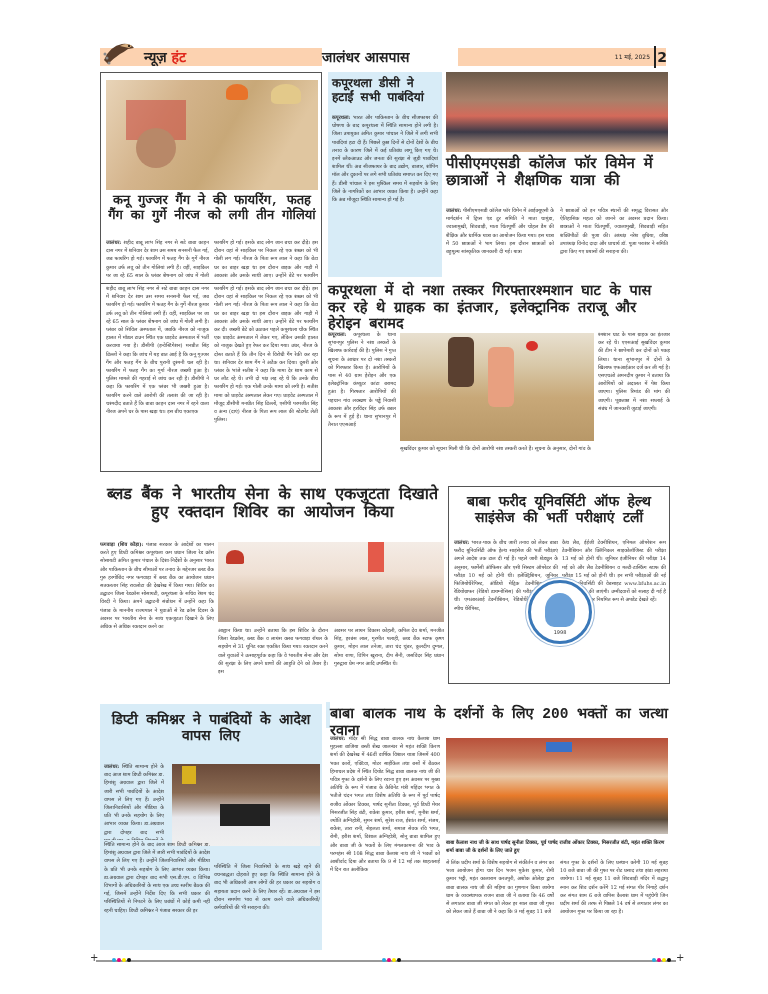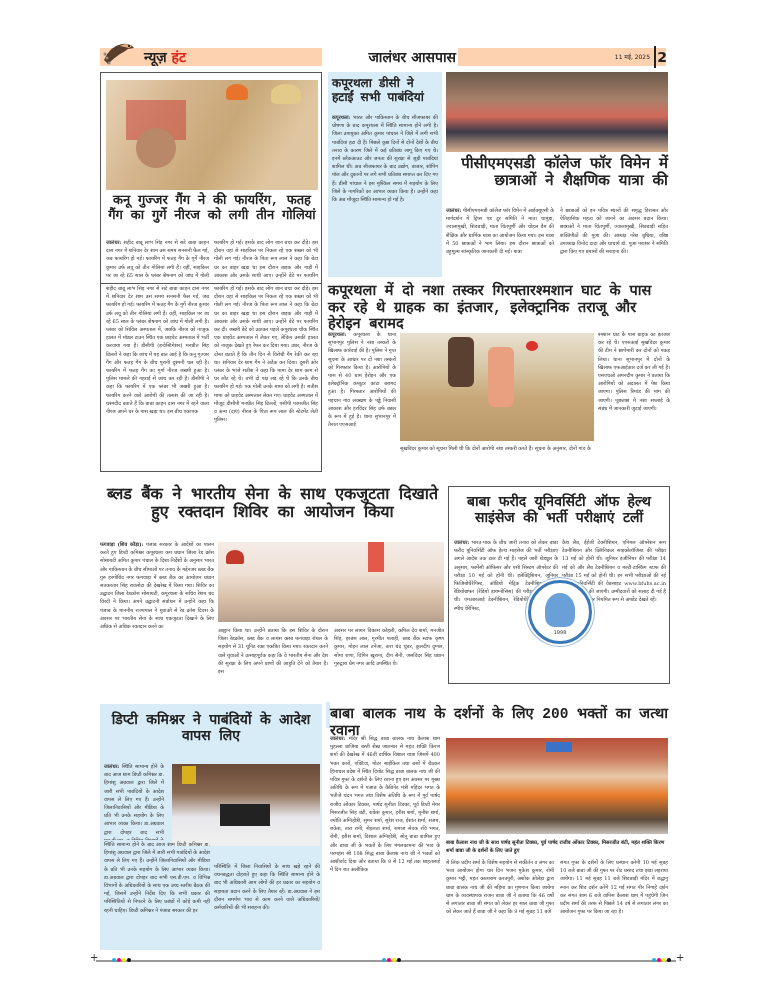--- a/index.html
+++ b/index.html
@@ -5,21 +5,21 @@
   *{box-sizing:border-box;margin:0;padding:0;}
   html,body{width:768px;height:994px;background:#fff;overflow:hidden;}
   body{font-family:"DejaVu Sans",sans-serif;color:#222;position:relative;}
   .abs{position:absolute;}
   .masthead-left{left:100px;top:48px;width:222px;height:18px;background:#fcd2b0;}
   .masthead-right{left:458px;top:48px;width:208px;height:18px;background:#fcd2b0;}
   .logo-bird{left:100px;top:40px;width:36px;height:28px;}
   .logo-text{left:144px;top:48px;font-weight:bold;font-size:14px;line-height:18px;}
   .logo-text .news{color:#222;}
   .logo-text .hunt{color:#e0261b;}
-  .section-title{left:322px;top:48px;width:134px;text-align:right;font-weight:bold;font-size:14px;line-height:18px;color:#222;}
+  .section-title{left:322px;top:48px;width:134px;text-align:left;font-weight:bold;font-size:14px;line-height:18px;color:#222;}
   .date{left:460px;top:48px;width:190px;text-align:right;font-size:6px;line-height:18px;}
   .page-no{left:654px;top:46px;width:14px;height:22px;border-left:2px solid #222;font-weight:bold;font-size:14px;text-align:center;line-height:22px;}
   .headline{font-weight:bold;color:#222;line-height:1.15;font-family:Liberation Mono, monospace;}
   .body-text{font-size:5px;line-height:8.2px;color:#333;text-align:justify;font-family:"DejaVu Serif",serif;}
   .body-text b{font-weight:bold;}
   .photo{background:linear-gradient(135deg,#8b6a4e,#c9a67f 40%,#7d5d42 70%,#b99470);}
   .boxed{border:1px solid #555;}
   .bluebox{background:#d8ecf7;}
   .col{position:absolute;}
   .caption{font-size:5px;line-height:8px;font-weight:bold;color:#222;font-family:"DejaVu Sans",sans-serif;}
@@ -62,21 +62,21 @@
 
 <div class="abs boxed" style="left:100px;top:284px;width:222px;height:188px;border-top:none;"></div>
 <div class="col body-text" style="left:106px;top:284px;width:103px;height:184px;overflow:hidden;text-indent:0;">शहीद बाबू लाभ सिंह नगर से सटे बाबा काहन दास नगर में शनिवार देर शाम उस समय सनसनी फैल गई, जब फायरिंग हो गई। फायरिंग में फतह गैंग के गुर्गे नीरज कुमार उर्फ लवू को तीन गोलियां लगी हैं। वहीं, साइकिल पर जा रहे 65 साल के प्लंबर शेषनाग को जांघ में गोली लगी है। प्लंबर को सिविल अस्पताल में, जबकि नीरज को नाजुक हालत में मॉडल टाउन स्थित एक प्राइवेट अस्पताल में भर्ती करवाया गया है। डीसीपी (इन्वेस्टिगेशन) मनप्रीत सिंह ढिल्लों ने कहा कि जांच में यह बात आई है कि कनू गुज्जर गैंग और फतह गैंग के बीच पुरानी दुश्मनी चल रही है। फायरिंग में फतह गैंग का गुर्गा नीरज जख्मी हुआ है। पुलिस मामले की गहराई से जांच कर रही है। डीसीपी ने कहा कि फायरिंग में एक प्लंबर भी जख्मी हुआ है। फायरिंग करने वाले आरोपी की तलाश की जा रही है। चश्मदीद बताते हैं कि बाबा काहन दास नगर में रहने वाला नीरज अपने घर के पास खड़ा था। इस बीच एकाएक</div>
 <div class="col body-text" style="left:214px;top:284px;width:104px;height:184px;overflow:hidden;">फायरिंग हो गई। इसके बाद लोग जान बचा कर दौड़े। इस दौरान वहां से साइकिल पर निकल रहे एक शख्स को भी गोली लग गई। नीरज के पिता रूप लाल ने कहा कि बेटा घर का बाहर खड़ा था इस दौरान बाइक और गाड़ी में आकाश और उसके साथी आए। उन्होंने बेटे पर फायरिंग कर दी। जख्मी बेटे को उठाकर पहले कपूरथला चौक स्थित एक प्राइवेट अस्पताल में लेकर गए, लेकिन उसकी हालत को नाजुक देखते हुए रेफर कर दिया गया। उधर, नीरज के दोस्त बताते हैं कि तीन दिन से विरोधी गैंग रेकी कर रहा था। शनिवार देर शाम गैंग ने अटैक कर दिया। दूसरी ओर प्लंबर के भांजे सतीश ने कहा कि मामा देर शाम काम से घर लौट रहे थे। तभी दो पक्ष लड़ रहे थे कि उनके बीच फायरिंग हो गई। एक गोली उनके मामा को लगी है। सतीश मामा को प्राइवेट अस्पताल लेकर गए। प्राइवेट अस्पताल में मौजूद डीसीपी मनप्रीत सिंह ढिल्लों, एसीपी परमजीत सिंह व अन्य (दाएं) नीरज के पिता रूप लाल की स्टेटमेंट लेती पुलिस।</div>
 
 <div class="abs bluebox" style="left:328px;top:72px;width:114px;height:205px;"></div>
 <div class="abs headline" style="left:332px;top:78px;width:106px;font-size:12px;">कपूरथला डीसी ने हटाईं सभी पाबंदियां</div>
 <div class="col body-text" style="left:332px;top:113px;width:106px;height:160px;overflow:hidden;"><b>कपूरथला:</b> <span>भारत और पाकिस्तान के बीच सीजफायर की घोषणा के बाद कपूरथला में स्थिति सामान्य होने लगी है। जिला उपायुक्त अमित कुमार पांचाल ने जिले में लगी सभी पाबंदियां हटा दी हैं। पिछले कुछ दिनों से दोनों देशों के बीच तनाव के कारण जिले में कई प्रतिबंध लागू किए गए थे। इनमें ब्लैकआउट और जनता की सुरक्षा से जुड़ी पाबंदियां शामिल थीं। अब सीजफायर के बाद उद्योग, बाजार, शॉपिंग मॉल और दुकानों पर लगे सभी प्रतिबंध समाप्त कर दिए गए हैं। डीसी पांचाल ने इस मुश्किल समय में सहयोग के लिए जिले के नागरिकों का आभार व्यक्त किया है। उन्होंने कहा कि अब मौजूदा स्थिति सामान्य हो गई है।</span></div>
 
 <div class="abs photo" style="left:446px;top:72px;width:222px;height:80px;background:linear-gradient(180deg,#6b5a4a 0%,#a8806a 35%,#d46a5a 55%,#3c3a48 75%,#d8b090 100%);"></div>
-<div class="abs headline" style="left:446px;top:156px;width:222px;font-size:15px;text-align:right;">पीसीएमएसडी कॉलेज फॉर विमेन में छात्राओं ने शैक्षणिक यात्रा की</div>
+<div class="abs headline" style="left:446px;top:156px;width:222px;font-size:15px;text-align:left;">पीसीएमएसडी कॉलेज फॉर विमेन में छात्राओं ने शैक्षणिक यात्रा की</div>
 <div class="col body-text" style="left:446px;top:206px;width:108px;height:70px;overflow:hidden;"><b>जालंधर:</b> <span>पीसीएमएसडी कॉलेज फॉर विमेन में आईक्यूएसी के मार्गदर्शन में ट्रिप्स एंड टूर समिति ने माता चामुंडा, ज्वालामुखी, शिवबाड़ी, माता चिंतपूर्णी और चोहल डैम की शैक्षिक और धार्मिक यात्रा का आयोजन किया गया। इस यात्रा में 50 छात्राओं ने भाग लिया। इस दौरान छात्राओं को बहुमूल्य सांस्कृतिक जानकारी दी गई। यात्रा</span></div>
 <div class="col body-text" style="left:560px;top:206px;width:108px;height:70px;overflow:hidden;">ने छात्राओं को इन पवित्र स्थानों की समृद्ध विरासत और ऐतिहासिक महत्व को जानने का अवसर प्रदान किया। छात्राओं ने माता चिंतपूर्णी, ज्वालामुखी, शिवबाड़ी सहित शक्तिपीठों की पूजा की। अध्यक्ष नरेश बुधिया, वरिष्ठ उपाध्यक्ष विनोद दादा और प्राचार्य डॉ. पूजा पराशर ने समिति द्वारा किए गए प्रयासों की सराहना की।</div>
 
 <div class="abs headline" style="left:328px;top:283px;width:342px;font-size:14.5px;">कपूरथला में दो नशा तस्कर गिरफ्तारश्मशान घाट के पास कर रहे थे ग्राहक का इंतजार, इलेक्ट्रानिक तराजू और हेरोइन बरामद</div>
 <div class="col body-text" style="left:328px;top:330px;width:68px;height:140px;overflow:hidden;"><b>कपूरथला:</b> <span>कपूरथला के थाना सुभानपुर पुलिस ने नशा तस्करों के खिलाफ कार्रवाई की है। पुलिस ने गुप्त सूचना के आधार पर दो नशा तस्करों को गिरफ्तार किया है। आरोपियों के पास से 40 ग्राम हेरोइन और एक इलेक्ट्रॉनिक कंप्यूटर कांटा बरामद हुआ है। गिरफ्तार आरोपियों की पहचान गांव लक्खण के पड्डे निवासी आकाश और हरविंदर सिंह उर्फ बबल के रूप में हुई है। थाना सुभानपुर में तैनात एएसआई</span></div>
 <div class="abs photo" style="left:400px;top:333px;width:194px;height:108px;background:linear-gradient(180deg,#e8e0d0 0%,#d8c8a8 30%,#c8a878 60%,#b89868 100%);">
   <div style="position:absolute;left:48px;top:4px;width:26px;height:50px;background:#5a4030;border-radius:6px;"></div>
   <div style="position:absolute;left:88px;top:14px;width:26px;height:60px;background:#e8a080;border-radius:6px;"></div>
   <div style="position:absolute;left:126px;top:8px;width:12px;height:10px;background:#d8322a;border-radius:50%;"></div>
 </div>

